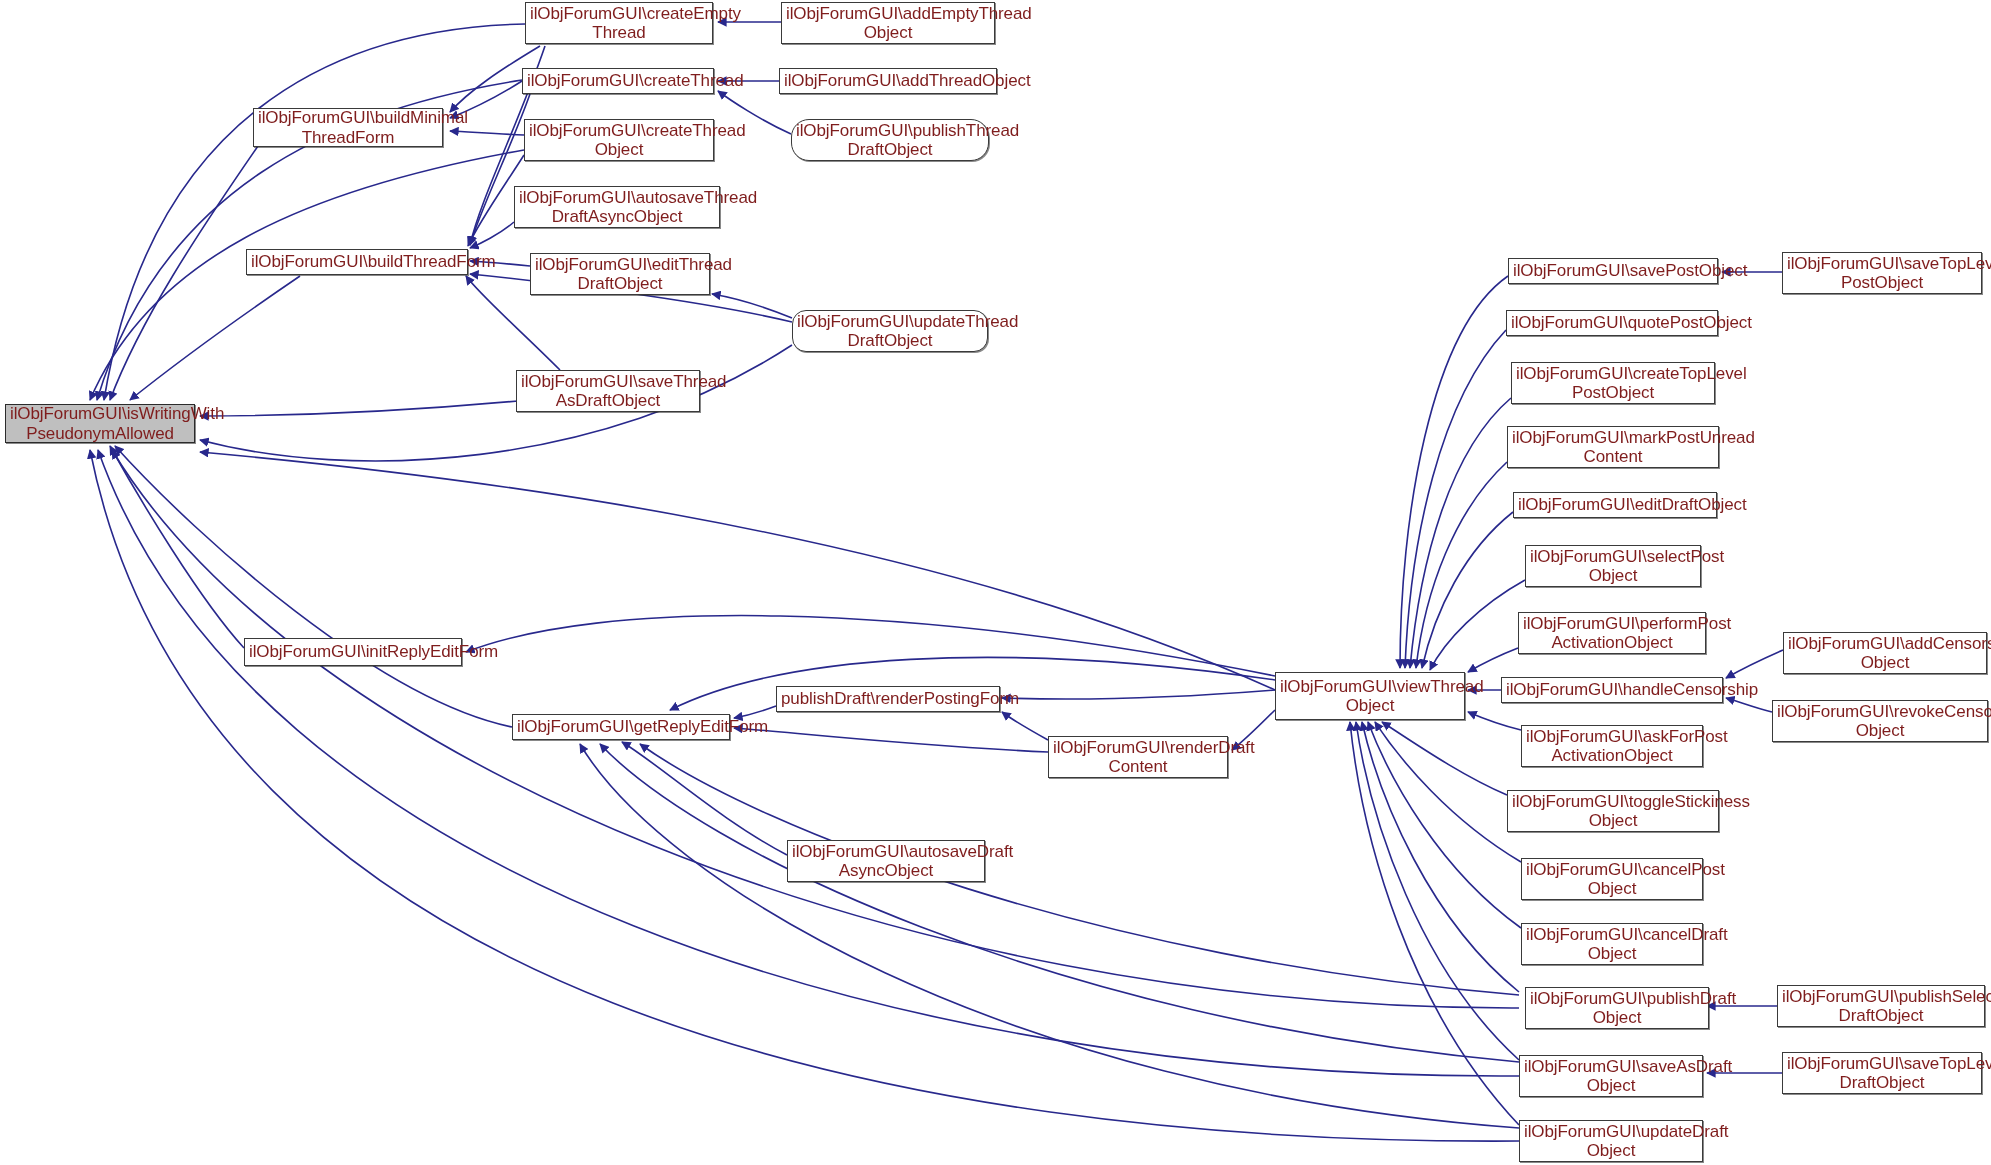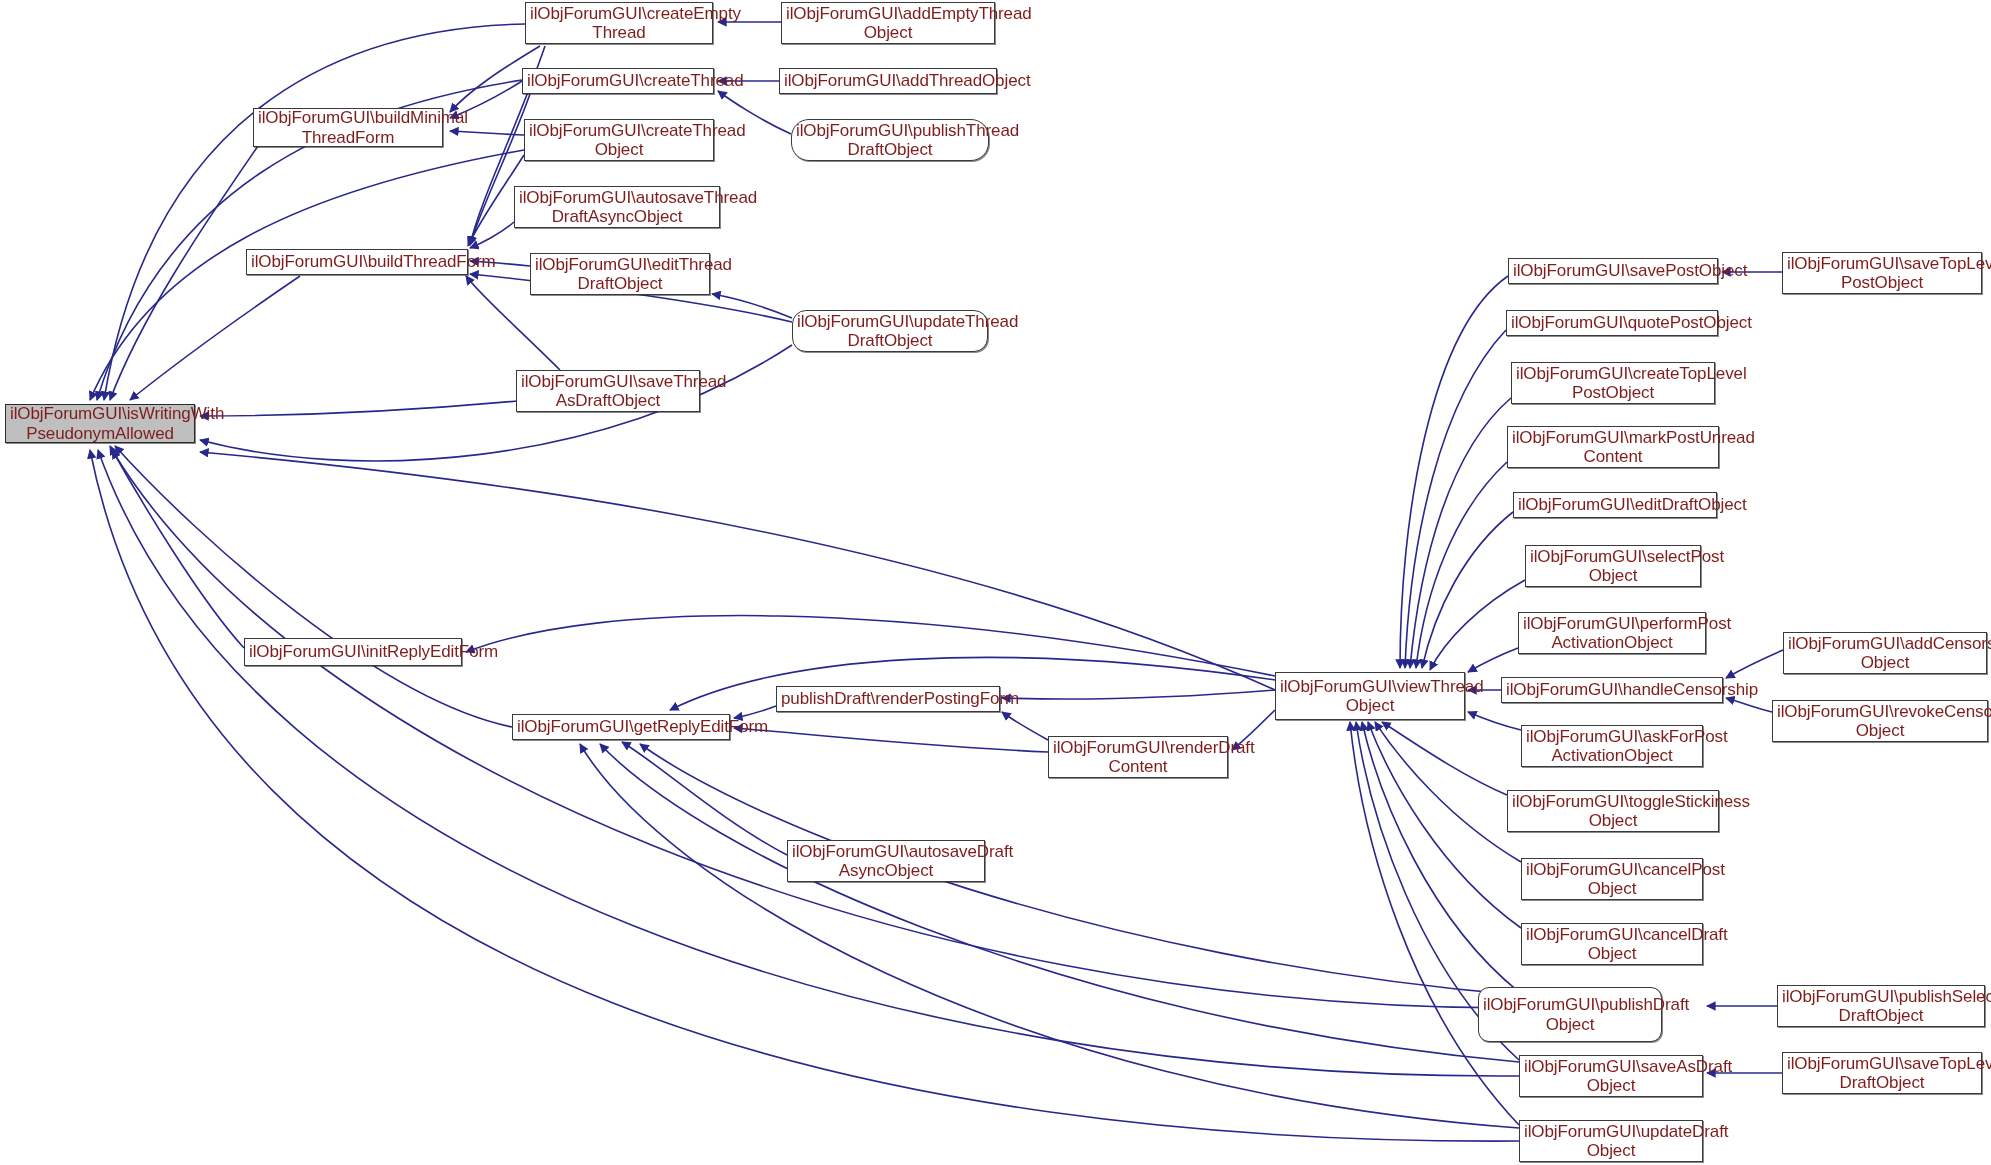--- a/index.html
+++ b/index.html
@@ -153,21 +153,21 @@
 ActivationObject</span></div>
       <div class="node" style="left: 1501px; top: 677px; width: 222px; height: 26px;"><span>ilObjForumGUI\handleCensorship</span></div>
       <div class="node" style="left: 1521px; top: 725px; width: 182px; height: 42px;"><span>ilObjForumGUI\askForPost
 ActivationObject</span></div>
       <div class="node" style="left: 1507px; top: 790px; width: 212px; height: 42px;"><span>ilObjForumGUI\toggleStickiness
 Object</span></div>
       <div class="node" style="left: 1521px; top: 858px; width: 182px; height: 42px;"><span>ilObjForumGUI\cancelPost
 Object</span></div>
       <div class="node" style="left: 1521px; top: 923px; width: 182px; height: 42px;"><span>ilObjForumGUI\cancelDraft
 Object</span></div>
-      <div class="node" style="left: 1478px; top: 987px; width: 184px; height: 55px; border-radius: 11px;"><span>ilObjForumGUI\publishDraft
+      <div class="node" style="left: 1525px; top: 987px; width: 184px; height: 42px;"><span>ilObjForumGUI\publishDraft
 Object</span></div>
       <div class="node" style="left: 1519px; top: 1055px; width: 184px; height: 42px;"><span>ilObjForumGUI\saveAsDraft
 Object</span></div>
       <div class="node" style="left: 1519px; top: 1120px; width: 184px; height: 42px;"><span>ilObjForumGUI\updateDraft
 Object</span></div>
       <div class="node" style="left: 1782px; top: 252px; width: 200px; height: 42px;"><span>ilObjForumGUI\saveTopLevel
 PostObject</span></div>
       <div class="node" style="left: 1783px; top: 632px; width: 204px; height: 42px;"><span>ilObjForumGUI\addCensorship
 Object</span></div>
       <div class="node" style="left: 1772px; top: 700px; width: 216px; height: 42px;"><span>ilObjForumGUI\revokeCensorship

